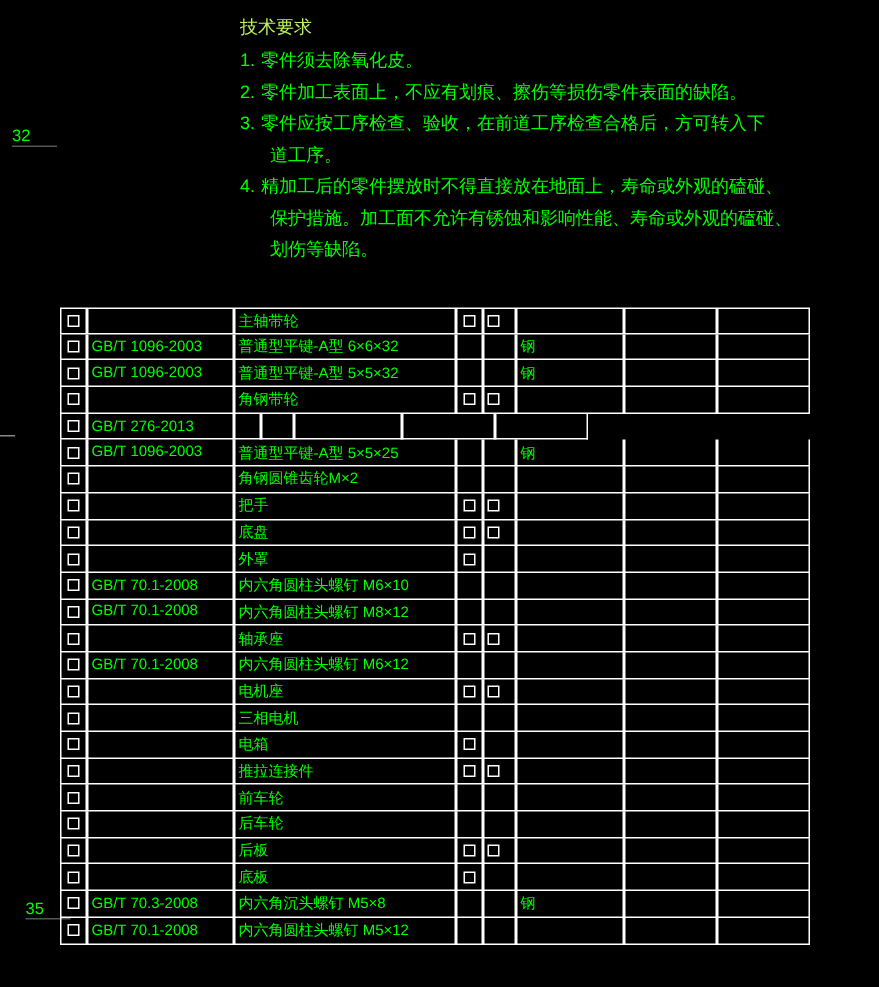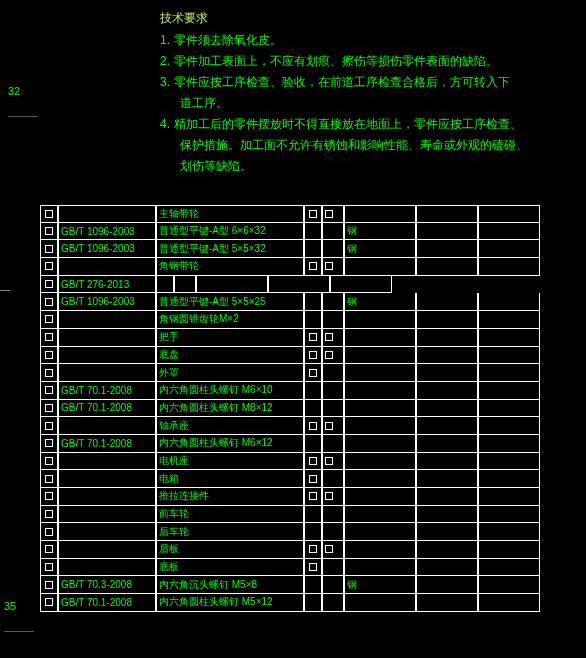--- a/index.html
+++ b/index.html
@@ -21,30 +21,30 @@
       left: 0;
       top: 0;
       width: 40px;
       height: 100%;
     }
     .anno {
       position: absolute;
       color: #00ff00;
       font-size: 11px;
       border-bottom: 1px solid #555;
-      padding-bottom: 19px;
+      padding-bottom: 0;
       width: 30px;
     }
     .anno-32 {
       top: 85px;
       left: 8px;
     }
     .anno-35 {
       top: 600px;
-      left: 4px;
+      left: 17px;
     }
     .tick-line {
       position: absolute;
       left: 0;
       width: 10px;
       border-top: 1px solid #888;
     }
     .notes {
       position: absolute;
       left: 160px;
@@ -155,21 +155,21 @@
       </div>
       <div class="notes-item">
         <span class="notes-num">3.</span>
         <span class="notes-text">零件应按工序检查、验收，在前道工序检查合格后，方可转入下</span>
       </div>
       <div class="notes-item">
         <span class="notes-indent">道工序。</span>
       </div>
       <div class="notes-item">
         <span class="notes-num">4.</span>
-        <span class="notes-text">精加工后的零件摆放时不得直接放在地面上，零件应按工序检查、</span>
+        <span class="notes-text">精加工后的零件摆放时不得直接放在地面上，寿命或外观的磕碰、</span>
       </div>
       <div class="notes-item">
         <span class="notes-indent">保护措施。加工面不允许有锈蚀和影响性能、寿命或外观的磕碰、</span>
       </div>
       <div class="notes-item">
         <span class="notes-indent">划伤等缺陷。</span>
       </div>
     </div>
 </div>
 
@@ -378,20 +378,32 @@
         </div>
         <div class="cell col-mat"></div>
         <div class="cell col-end"></div>
         <div class="cell col-last"></div>
       </div>
       <div class="row">
         <div class="cell col-check">
           <div class="col-check-inner"></div>
         </div>
         <div class="cell col-std"></div>
+        <div class="cell col-desc">三相电机</div>
+        <div class="cell col-small1"></div>
+        <div class="cell col-small2"></div>
+        <div class="cell col-mat"></div>
+        <div class="cell col-end"></div>
+        <div class="cell col-last"></div>
+      </div>
+      <div class="row">
+        <div class="cell col-check">
+          <div class="col-check-inner"></div>
+        </div>
+        <div class="cell col-std"></div>
         <div class="cell col-desc">电箱</div>
         <div class="cell col-small1">
           <div class="marker"></div>
         </div>
         <div class="cell col-small2"></div>
         <div class="cell col-mat"></div>
         <div class="cell col-end"></div>
         <div class="cell col-last"></div>
       </div>
       <div class="row">

